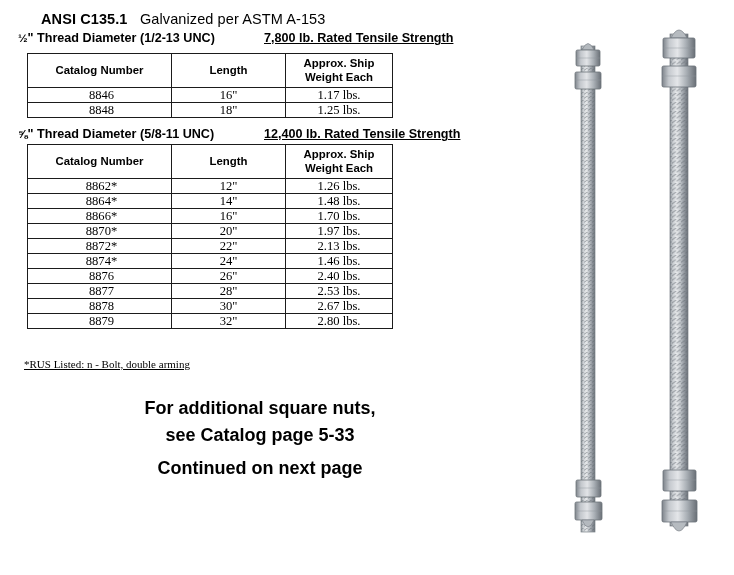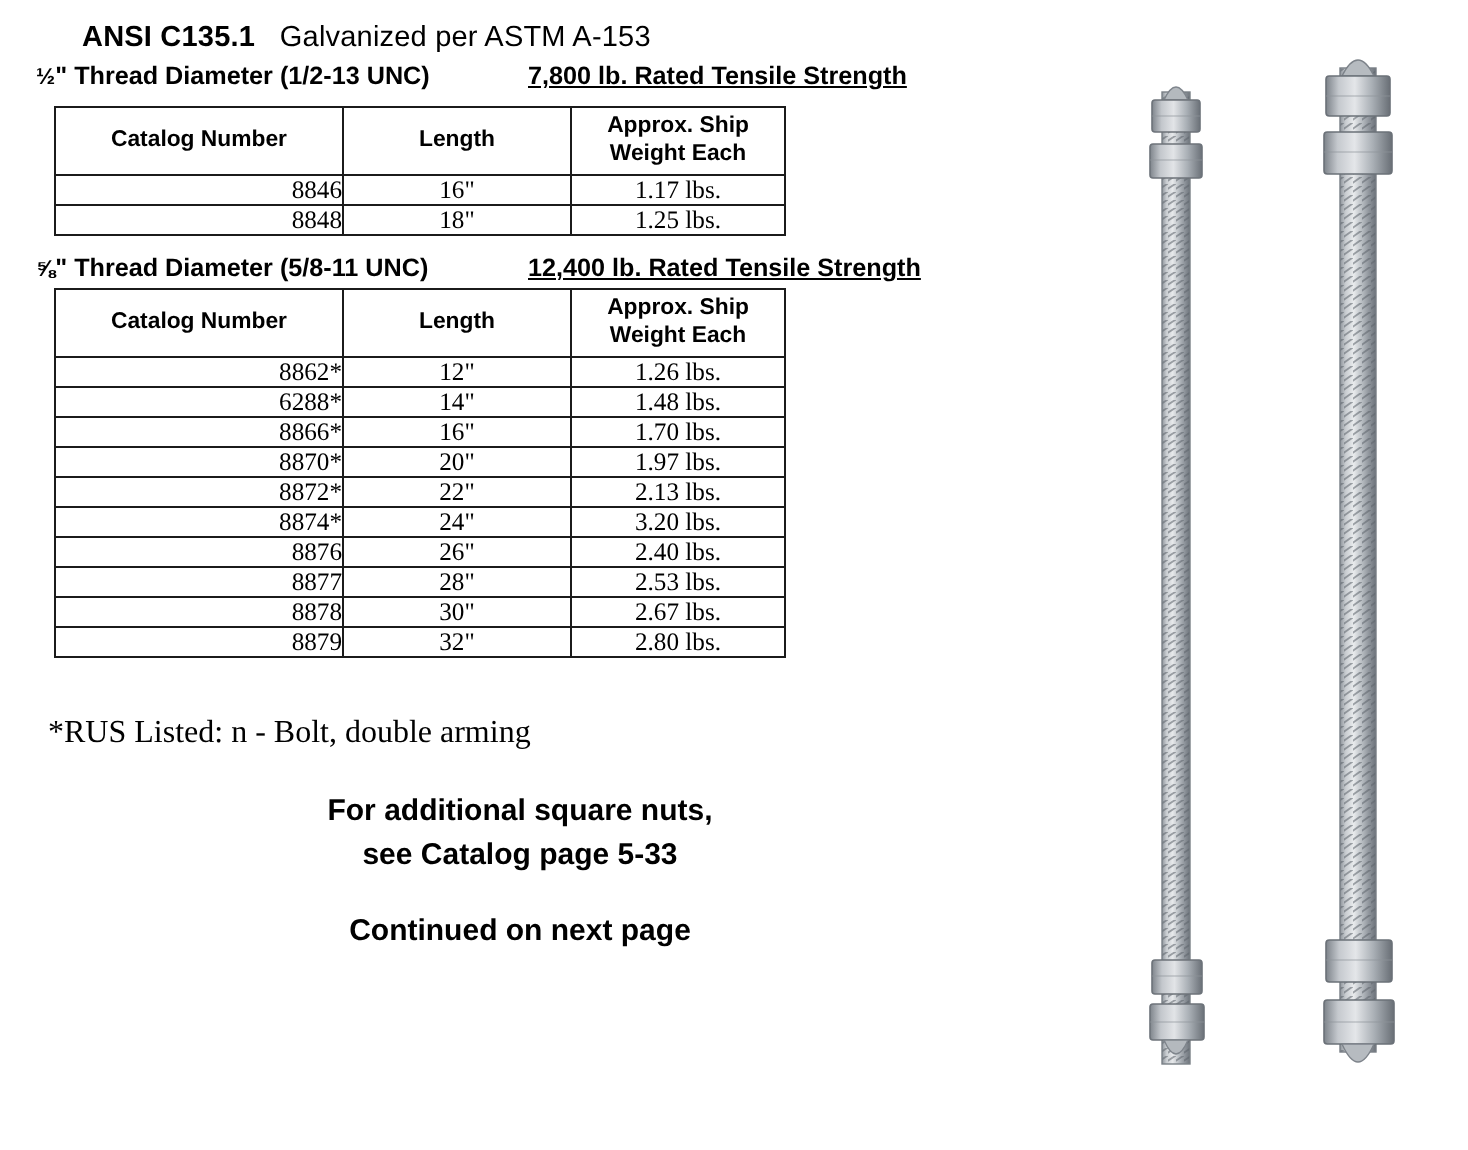--- a/index.html
+++ b/index.html
@@ -90,42 +90,43 @@
   }
 
   table.spec tbody td {
     font-family: "Liberation Serif", serif;
     font-size: 12.6px;
     height: 14px;
     line-height: 14px;
     vertical-align: middle;
   }
   table.spec tbody td.cat {
-    text-align: right;
+    text-align: center;
     padding-left: 4px;
   }
   table.spec tbody td.len,
   table.spec tbody td.wt {
     text-align: center;
   }
 
   .footnote {
     position: absolute;
     left: 24px; top: 358px;
     font-family: "Liberation Serif", serif;
-    font-size: 16px;
+    font-size: 11px;
     white-space: nowrap;
+    text-decoration: underline;
   }
 
   .note-block {
     position: absolute;
     left: 60px;
     width: 400px;
     text-align: center;
-    font-size: 15px;
+    font-size: 18px;
     font-weight: bold;
     line-height: 1.48;
   }
   #note-nuts { top: 395px; }
   #note-cont { top: 455px; }
 
   
   .product-area {
     position: absolute;
     left: 520px; top: 0;
@@ -210,21 +211,21 @@
       </tr>
     </thead>
     <tbody id="table2-body">
 
     <tr>
           <td class="cat">8862*</td>
           <td class="len">12"</td>
           <td class="wt">1.26 lbs.</td>
         </tr>
         <tr>
-          <td class="cat">6288*</td>
+          <td class="cat">8864*</td>
           <td class="len">14"</td>
           <td class="wt">1.48 lbs.</td>
         </tr>
         <tr>
           <td class="cat">8866*</td>
           <td class="len">16"</td>
           <td class="wt">1.70 lbs.</td>
         </tr>
         <tr>
           <td class="cat">8870*</td>
@@ -232,21 +233,21 @@
           <td class="wt">1.97 lbs.</td>
         </tr>
         <tr>
           <td class="cat">8872*</td>
           <td class="len">22"</td>
           <td class="wt">2.13 lbs.</td>
         </tr>
         <tr>
           <td class="cat">8874*</td>
           <td class="len">24"</td>
-          <td class="wt">3.20 lbs.</td>
+          <td class="wt">1.46 lbs.</td>
         </tr>
         <tr>
           <td class="cat">8876</td>
           <td class="len">26"</td>
           <td class="wt">2.40 lbs.</td>
         </tr>
         <tr>
           <td class="cat">8877</td>
           <td class="len">28"</td>
           <td class="wt">2.53 lbs.</td>

